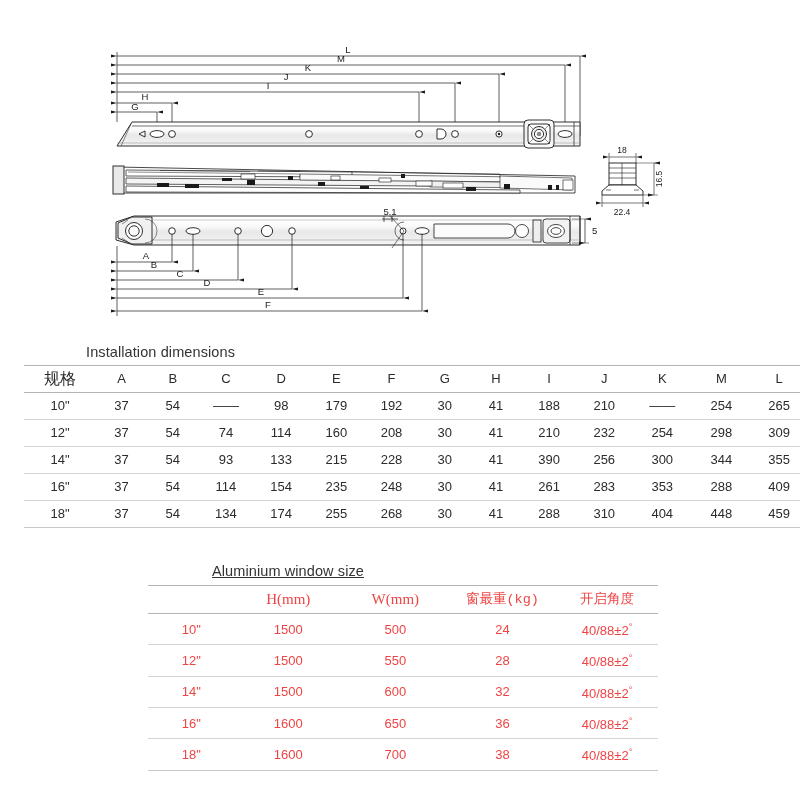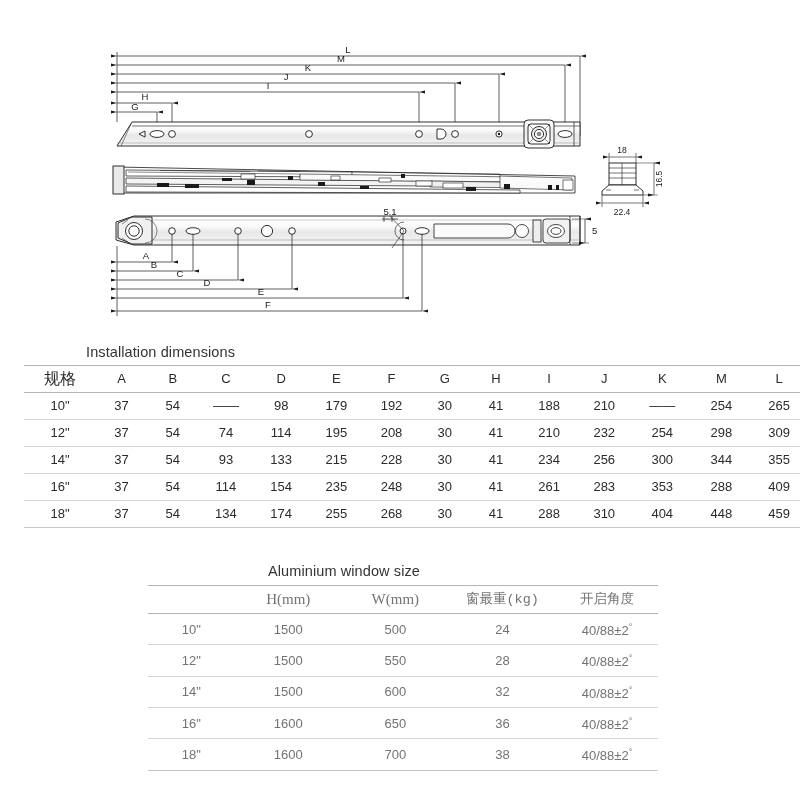--- a/index.html
+++ b/index.html
@@ -93,28 +93,29 @@
   #table-install-block .table-title { margin-left: 62px; }
   #table-install tbody td { font-size: 13px; }
 
   
   #table-window-block {
     left: 148px;
     top: 563px;
     width: 510px;
   }
   #table-window-block .table-title {
-    margin-left: 120px;
+    margin-left: 64px;
     margin-bottom: 6px;
+    text-decoration: underline;
   }
   #table-window th, #table-window td {
     line-height: 27px;
     height: 27px;
     font-size: 13px;
-    color: #737373;
+    color: #ef4444;
   }
   #table-window thead th {
     font-size: 13.5px;
   }
   .hdr-serif {
     font-family: "Liberation Serif", "DejaVu Serif", serif;
     font-size: 15px;
   }
   .hdr-cjk {
     font-family: Liberation Mono, monospace;
@@ -456,41 +457,41 @@
         <td>——</td>
         <td>254</td>
         <td>265</td>
       </tr>
       <tr>
         <td>12"</td>
         <td>37</td>
         <td>54</td>
         <td>74</td>
         <td>114</td>
-        <td>195</td>
+        <td>160</td>
         <td>208</td>
         <td>30</td>
         <td>41</td>
         <td>210</td>
         <td>232</td>
         <td>254</td>
         <td>298</td>
         <td>309</td>
       </tr>
       <tr>
         <td>14"</td>
         <td>37</td>
         <td>54</td>
         <td>93</td>
         <td>133</td>
         <td>215</td>
         <td>228</td>
         <td>30</td>
         <td>41</td>
-        <td>234</td>
+        <td>390</td>
         <td>256</td>
         <td>300</td>
         <td>344</td>
         <td>355</td>
       </tr>
       <tr>
         <td>16"</td>
         <td>37</td>
         <td>54</td>
         <td>114</td>

